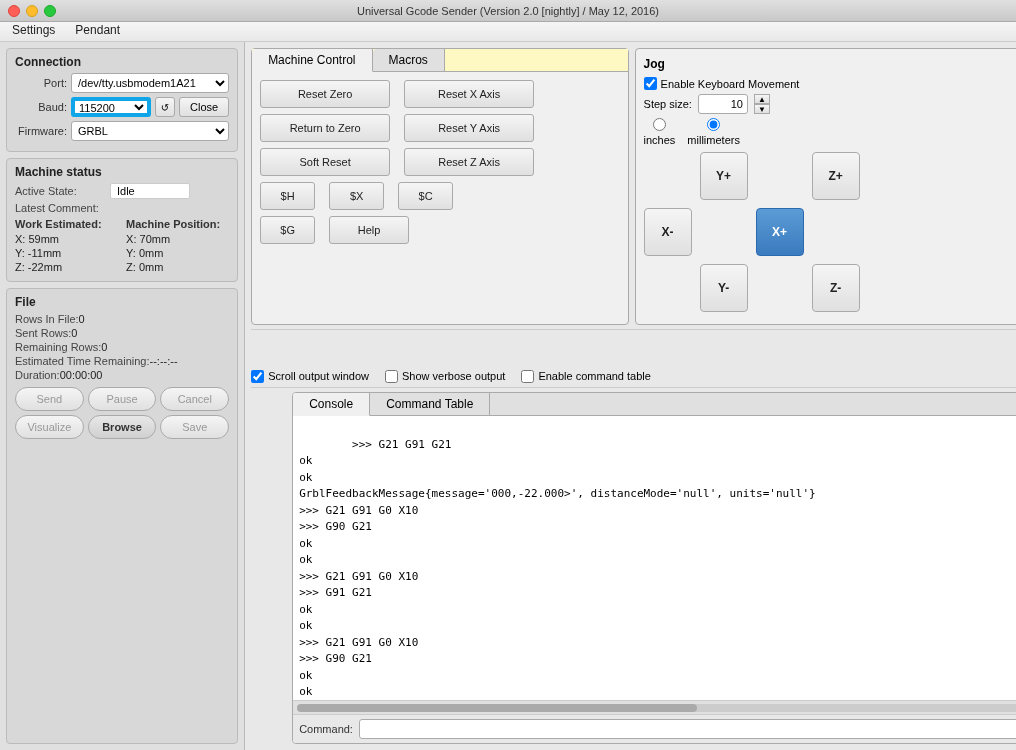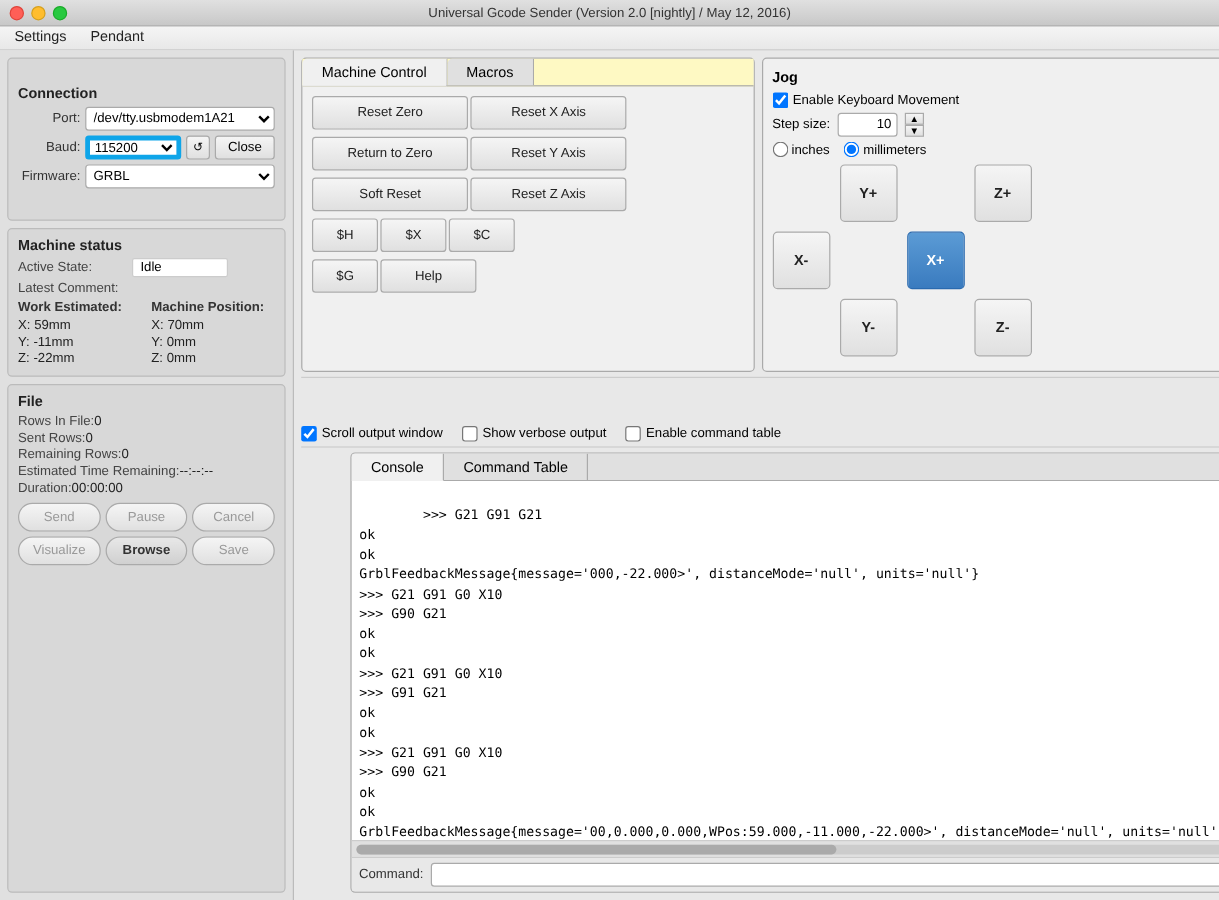--- a/index.html
+++ b/index.html
@@ -76,21 +76,21 @@
       font-weight: bold;
       font-size: 12px;
       color: #222;
       margin-bottom: 4px;
     }
 
     .connection-section {
       background: #d8d8d8;
       border: 1px solid #bbb;
       border-radius: 4px;
-      padding: 22px 8px;
+      padding: 6px 8px;
     }
 
     .form-row {
       display: flex;
       align-items: center;
       margin-bottom: 4px;
       gap: 4px;
     }
     .form-label {
       font-size: 11px;
@@ -255,21 +255,21 @@
       gap: 8px;
     }
 
     .mc-buttons {
       display: flex;
       flex-direction: column;
       gap: 6px;
     }
     .mc-row {
       display: flex;
-      gap: 2px;
+      gap: 14px;
     }
     .mc-btn {
       min-width: 130px;
       height: 28px;
       border: 1px solid #aaa;
       border-radius: 3px;
       background: linear-gradient(to bottom, #f5f5f5, #e0e0e0);
       cursor: pointer;
       font-size: 11px;
       color: #222;
@@ -339,21 +339,21 @@
       align-items: center;
       justify-content: center;
       padding: 0;
     }
     .radio-row {
       display: flex;
       align-items: center;
       gap: 12px;
       font-size: 11px;
     }
-    .radio-label { display: flex; align-items: center; gap: 3px; cursor: pointer; }
+    .radio-label { display: flex; align-items: center; gap: 3px; cursor: pointer; flex-direction: column; }
     .jog-btn {
       height: 48px;
       width: 48px;
       border: 1px solid #aaa;
       border-radius: 4px;
       background: linear-gradient(to bottom, #f5f5f5, #e0e0e0);
       cursor: pointer;
       font-size: 12px;
       font-weight: bold;
       color: #222;

